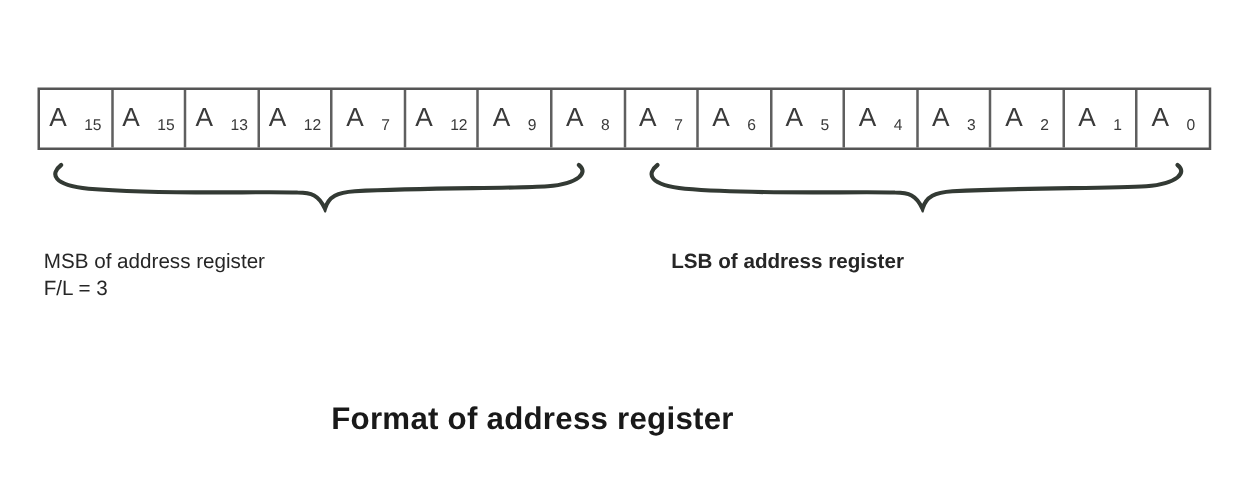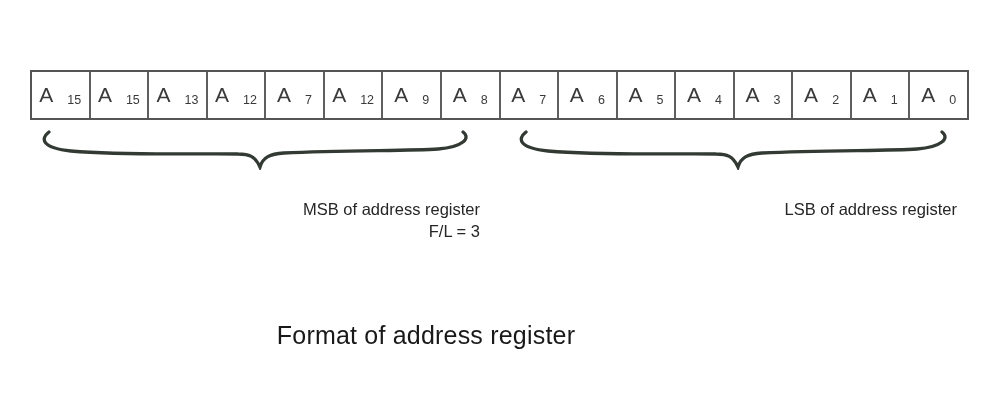--- a/index.html
+++ b/index.html
@@ -46,35 +46,35 @@
     width: 443px;
     height: 42px;
   }
   .brace-left  { left: 35px; }
   .brace-right { left: 512px; width: 445px; }
   .brace svg { display: block; width: 100%; height: 100%; }
   .group-label {
     position: absolute;
     width: 445px;
     top: 199px;
-    text-align: right;
+    text-align: left;
     color: #262626;
     font-size: 16.5px;
     line-height: 21.5px;
   }
   .group-label-msb { left: 35px; }
-  .group-label-lsb { left: 512px; }
+  .group-label-lsb { left: 537px; font-weight: bold; }
   .diagram-title {
     position: absolute;
     left: 0;
     top: 321px;
     width: 852px;
     text-align: center;
     font-size: 25px;
-    font-weight: 400;
+    font-weight: 700;
     color: #191919;
     letter-spacing: 0.2px;
   }
 </style>
 </head>
 <body>
 
 <div class="canvas">
 
   <div class="register-row" id="register-row">

